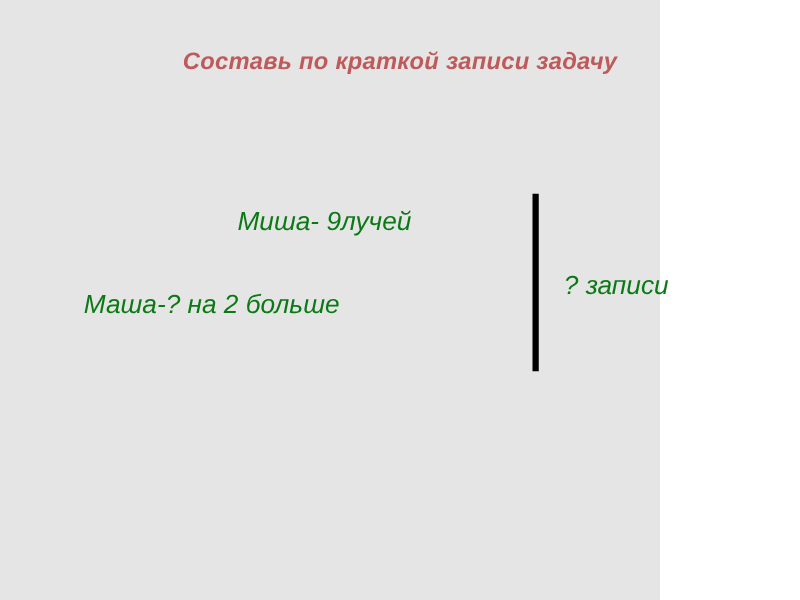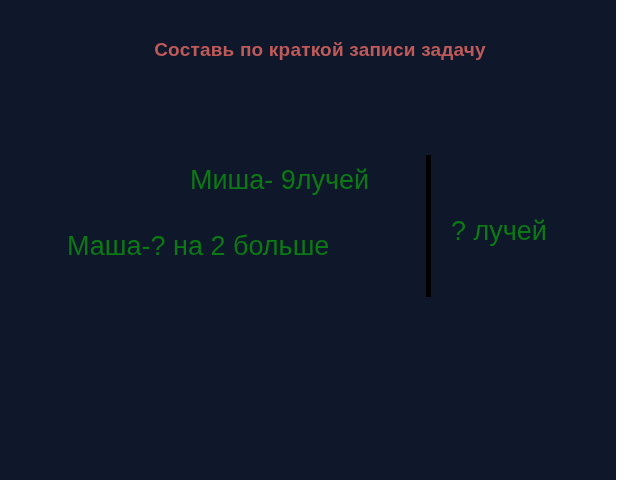--- a/index.html
+++ b/index.html
@@ -8,41 +8,42 @@
   }
   body {
     width: 640px;
     height: 480px;
     background: #ffffff;
     font-family: "Liberation Sans", sans-serif;
     overflow: hidden;
   }
   #slide {
     position: relative;
-    width: 616px;
+    width: 528px;
     height: 480px;
-    background: #0f172a;
+    background: #e5e5e5;
+    font-style: italic;
   }
   #slide-title {
     position: absolute;
     left: 0;
     top: 39px;
     width: 640px;
     text-align: center;
     font-family: "Liberation Sans", sans-serif;
     font-size: 19px;
     font-weight: bold;
     color: #bf5a5a;
     letter-spacing: 0.2px;
     white-space: nowrap;
   }
   .scheme-text {
     position: absolute;
     font-family: "Liberation Sans", sans-serif;
-    font-size: 27px;
+    font-size: 21px;
     font-weight: normal;
     color: #0b7a15;
     white-space: nowrap;
     line-height: 1.1;
   }
   #condition-line-1 {
     left: 190px;
     top: 166px;
   }
   #condition-line-2 {
@@ -68,15 +69,15 @@
 <div id="slide">
 
   <div id="slide-title">Составь по краткой записи задачу</div>
 
   <div id="condition-line-1" class="scheme-text">Миша- 9лучей</div>
 
   <div id="condition-line-2" class="scheme-text">Маша-? на 2 больше</div>
 
   <div id="brace-bar"></div>
 
-  <div id="question-label" class="scheme-text">? лучей</div>
+  <div id="question-label" class="scheme-text">? записи</div>
 
 </div>
 
 </body></html>

